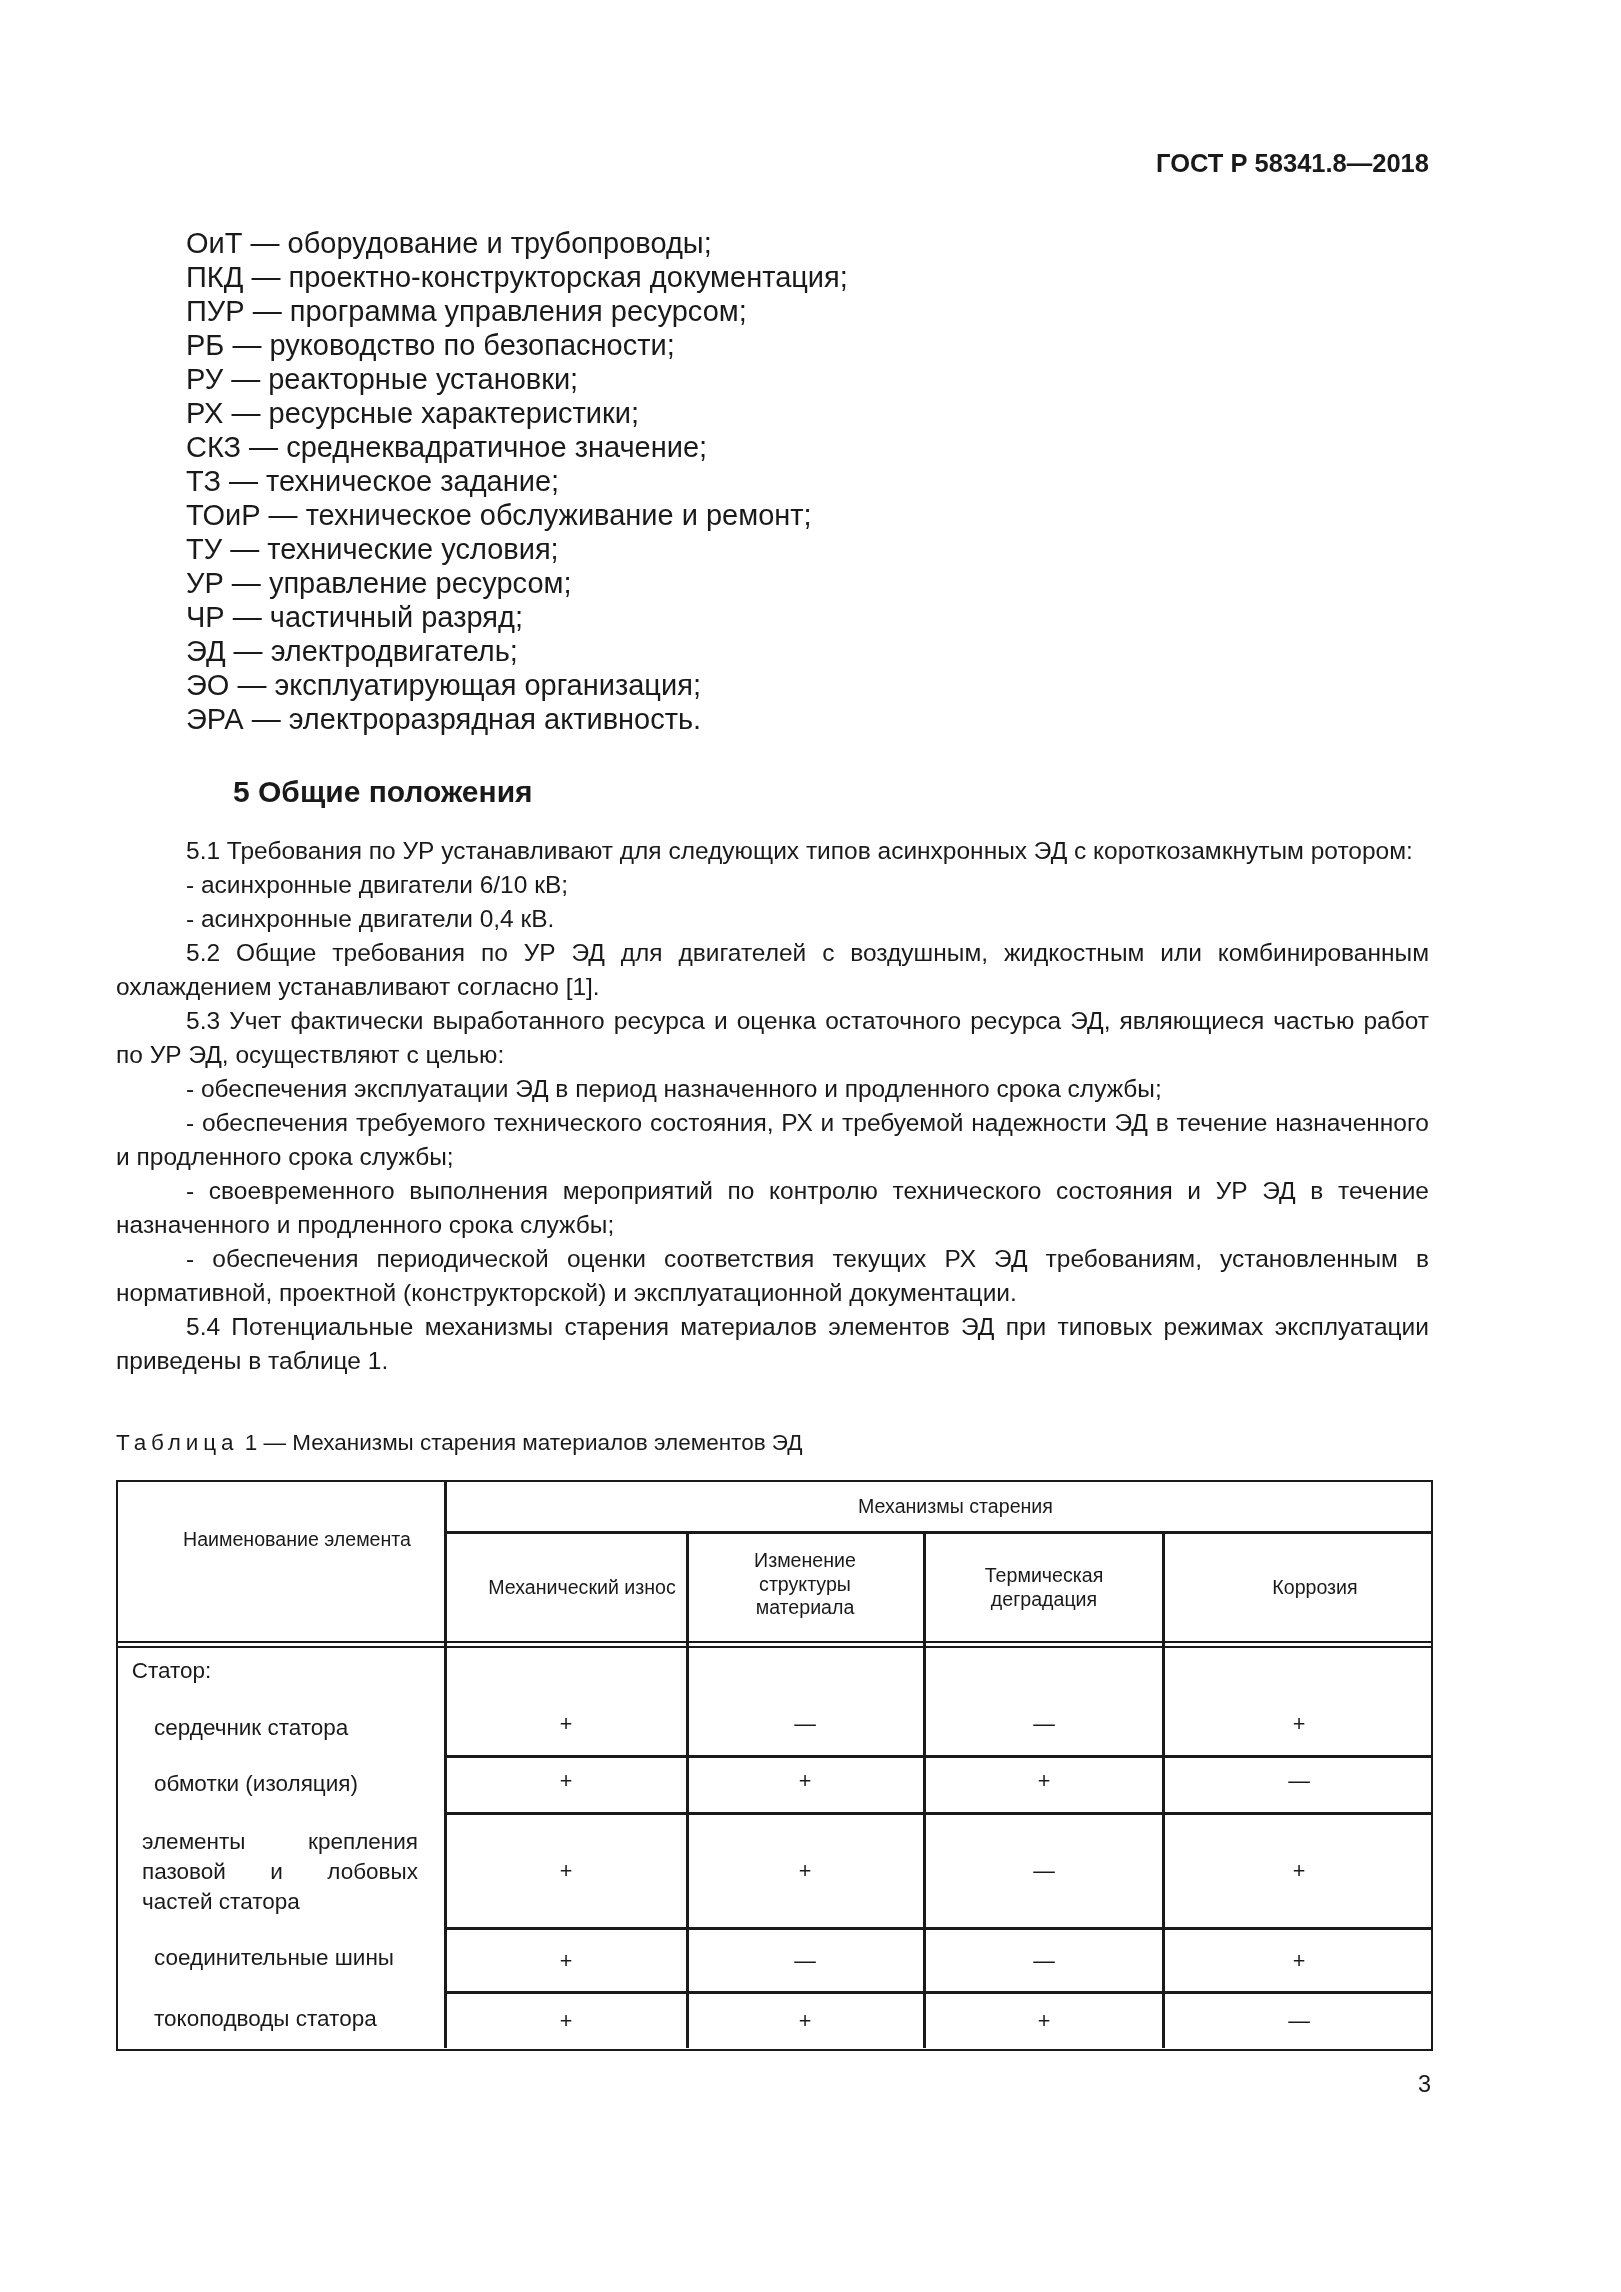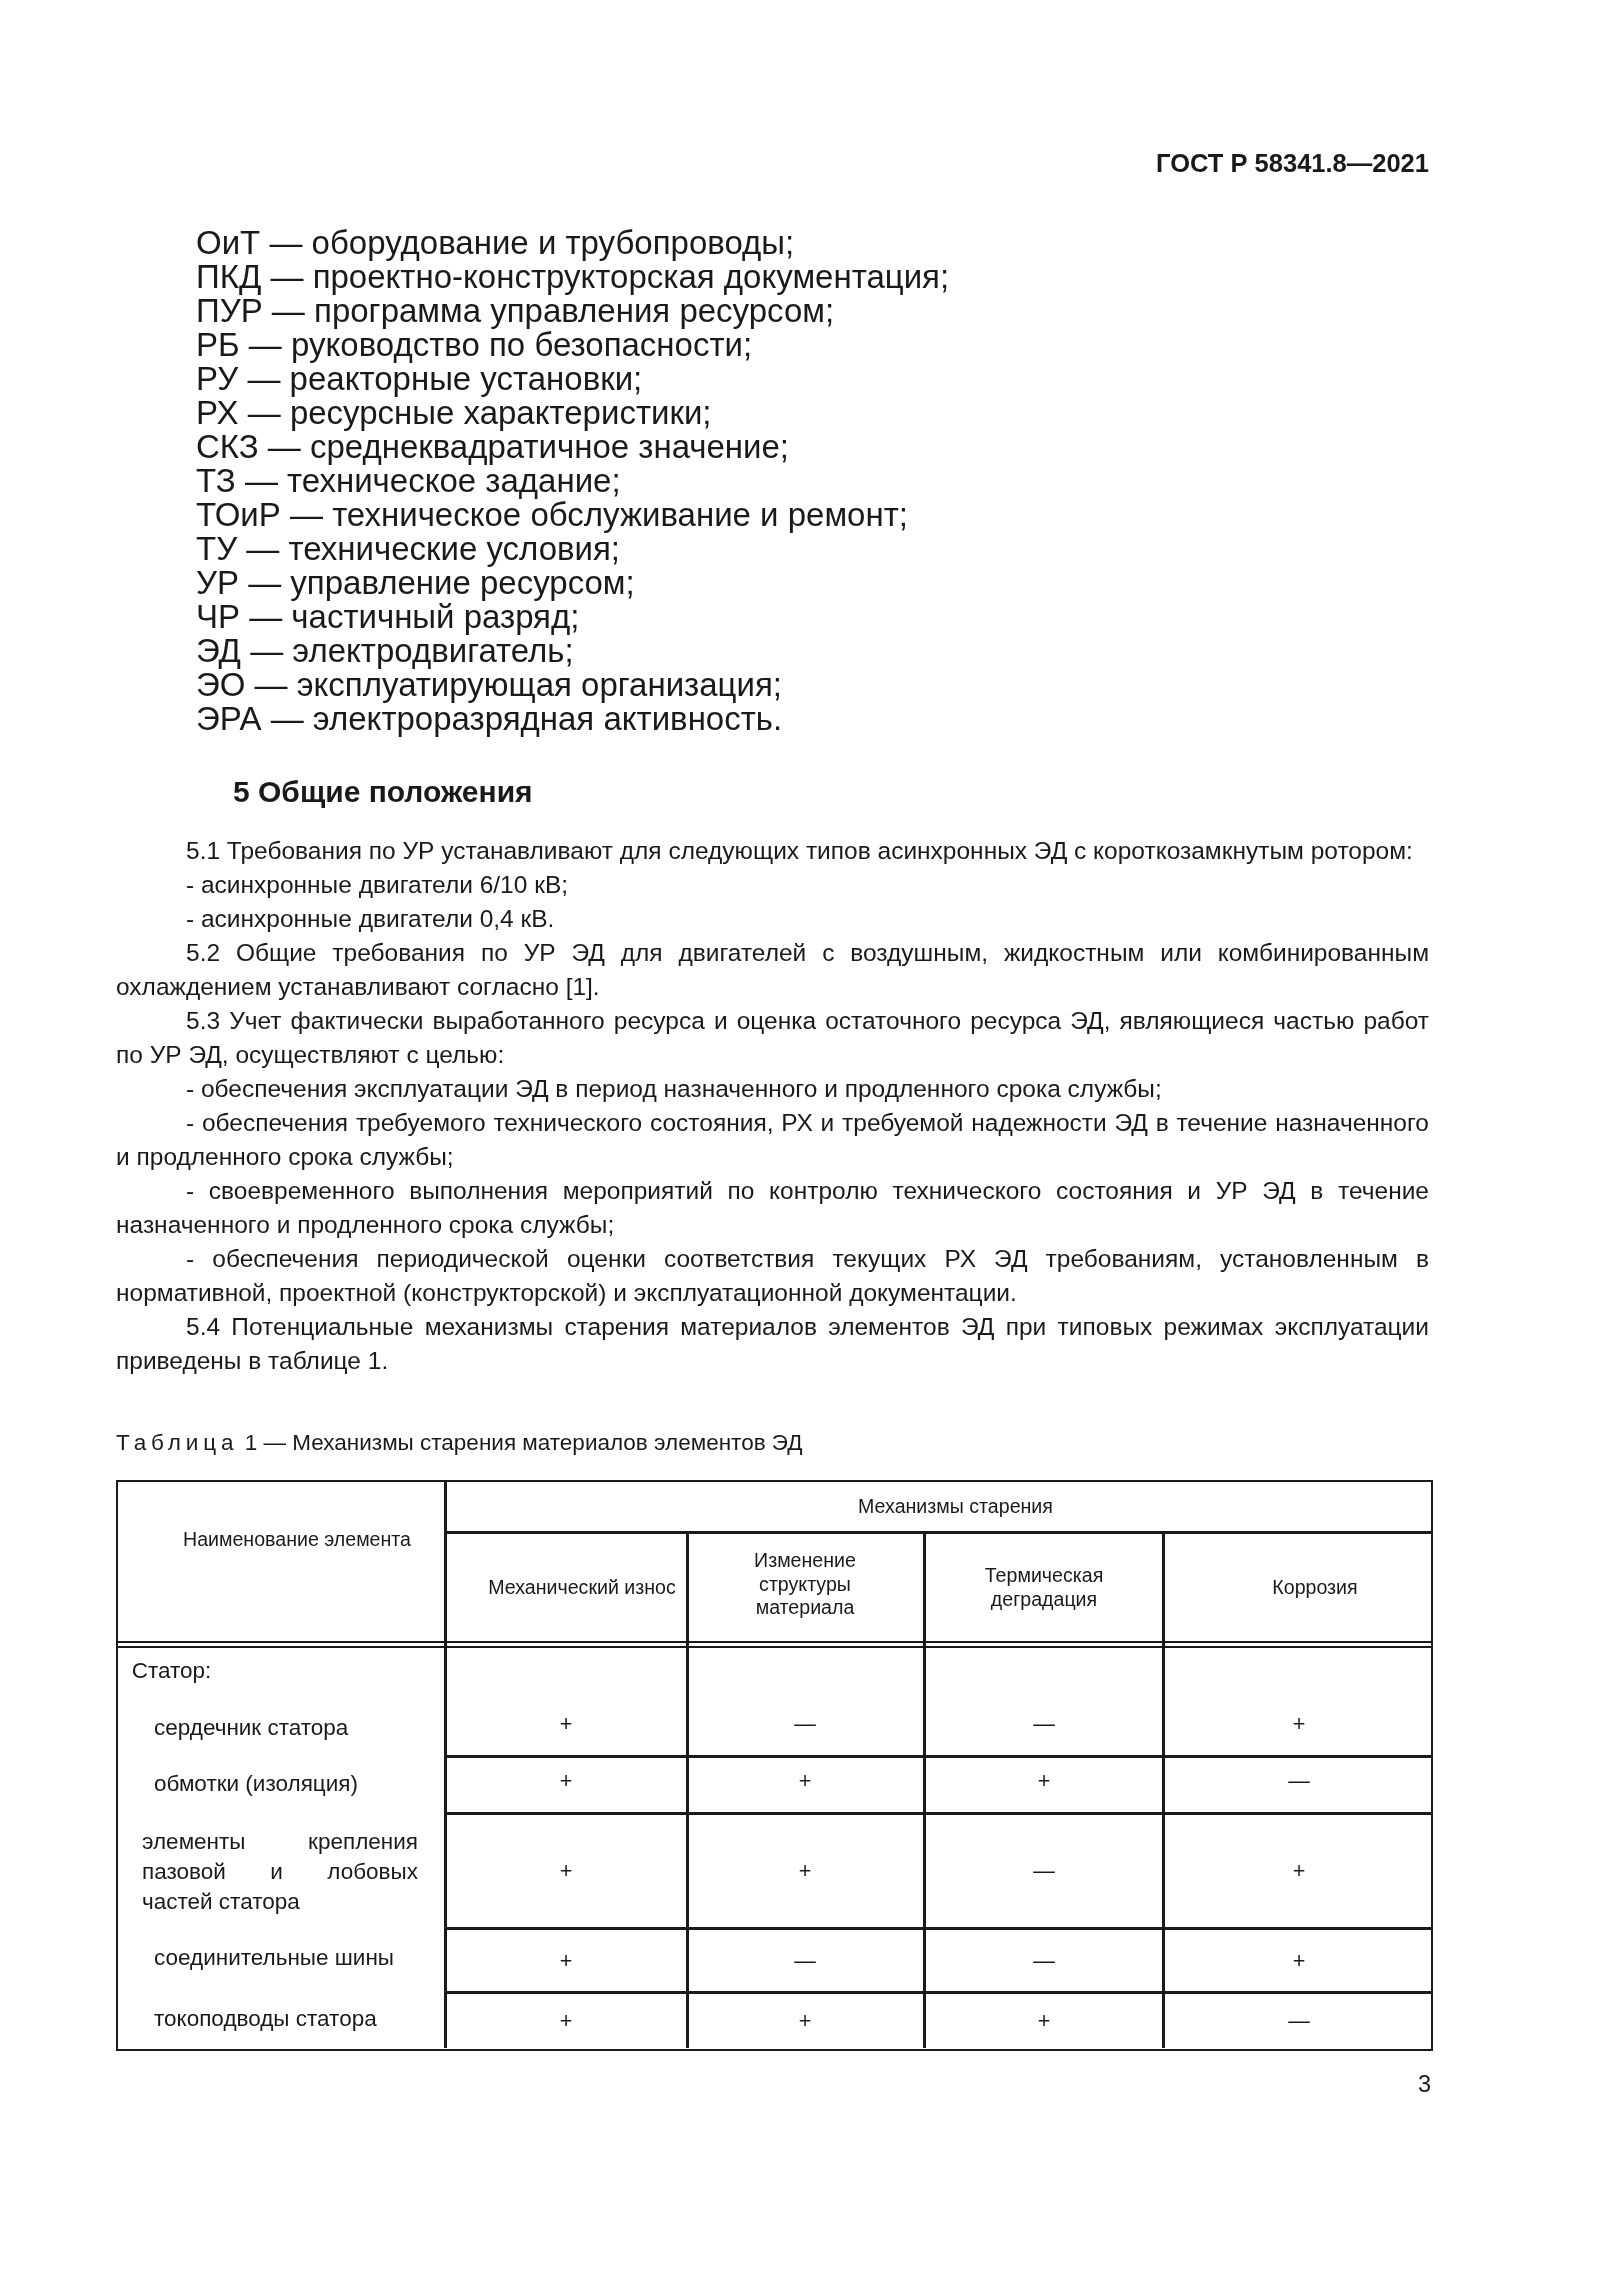--- a/index.html
+++ b/index.html
@@ -1,41 +1,41 @@
 <!DOCTYPE html>
 <html><head>
 <meta charset="utf-8">
 <style>
   html, body { margin: 0; padding: 0; background: #ffffff; }
   body { width: 1621px; height: 2293px; position: relative; overflow: hidden;
          font-family: "Liberation Sans", sans-serif; color: #1a1a1a; }
   .abs { position: absolute; }
   .header-code { left: 1078px; width: 351px; top: 147px; text-align: right;
                  font-weight: bold; font-size: 25.5px; line-height: 33px; }
-  .abbr-list { left: 196px; top: 226px; font-size: 33px; line-height: 34px; width: 1245px; }
+  .abbr-list { left: 186px; top: 226px; font-size: 29px; line-height: 34px; width: 1245px; }
   .abbr-item { white-space: nowrap; }
   .section-heading { left: 186px; top: 772px; font-weight: bold; font-size: 30px; line-height: 39px; margin-left: 47px; }
   .body-text { left: 116px; top: 834px; width: 1313px; font-size: 24.5px; line-height: 34px; }
   .para { text-align: justify; text-indent: 70px; margin: 0; }
   .bullet { margin: 0; text-align: justify; text-indent: 70px; }
   .caption { left: 116px; top: 1427px; font-size: 22.5px; line-height: 31px; white-space: nowrap; }
   .caption .spaced { letter-spacing: 4.9px; }
   .tbl { position: absolute; left: 116px; top: 1480px; width: 1317px; height: 571px;
          border: 2.9px solid #1a1a1a; box-sizing: border-box; }
   .line-v, .line-h { position: absolute; background: #1a1a1a; }
   .cell-text { position: absolute; text-align: center; font-size: 19.6px; line-height: 23.5px;
                display: flex; align-items: center; justify-content: center; padding-left: 16px; }
   .row-label { position: absolute; font-size: 22.5px; line-height: 30px; }
   .mark { position: absolute; font-size: 21.6px; line-height: 23.5px; text-align: center; }
   .page-num { left: 1392px; width: 39px; top: 2070px; text-align: right; font-size: 23.5px; line-height: 29px; }
 </style>
 </head>
 <body>
 
-<div class="abs header-code">ГОСТ Р 58341.8—2021</div>
+<div class="abs header-code">ГОСТ Р 58341.8—2018</div>
 
 <div class="abs abbr-list">
   <div class="abbr-item">ОиТ — оборудование и трубопроводы;</div>
   <div class="abbr-item">ПКД — проектно-конструкторская документация;</div>
   <div class="abbr-item">ПУР — программа управления ресурсом;</div>
   <div class="abbr-item">РБ — руководство по безопасности;</div>
   <div class="abbr-item">РУ — реакторные установки;</div>
   <div class="abbr-item">РХ — ресурсные характеристики;</div>
   <div class="abbr-item">СКЗ — среднеквадратичное значение;</div>
   <div class="abbr-item">ТЗ — техническое задание;</div>

